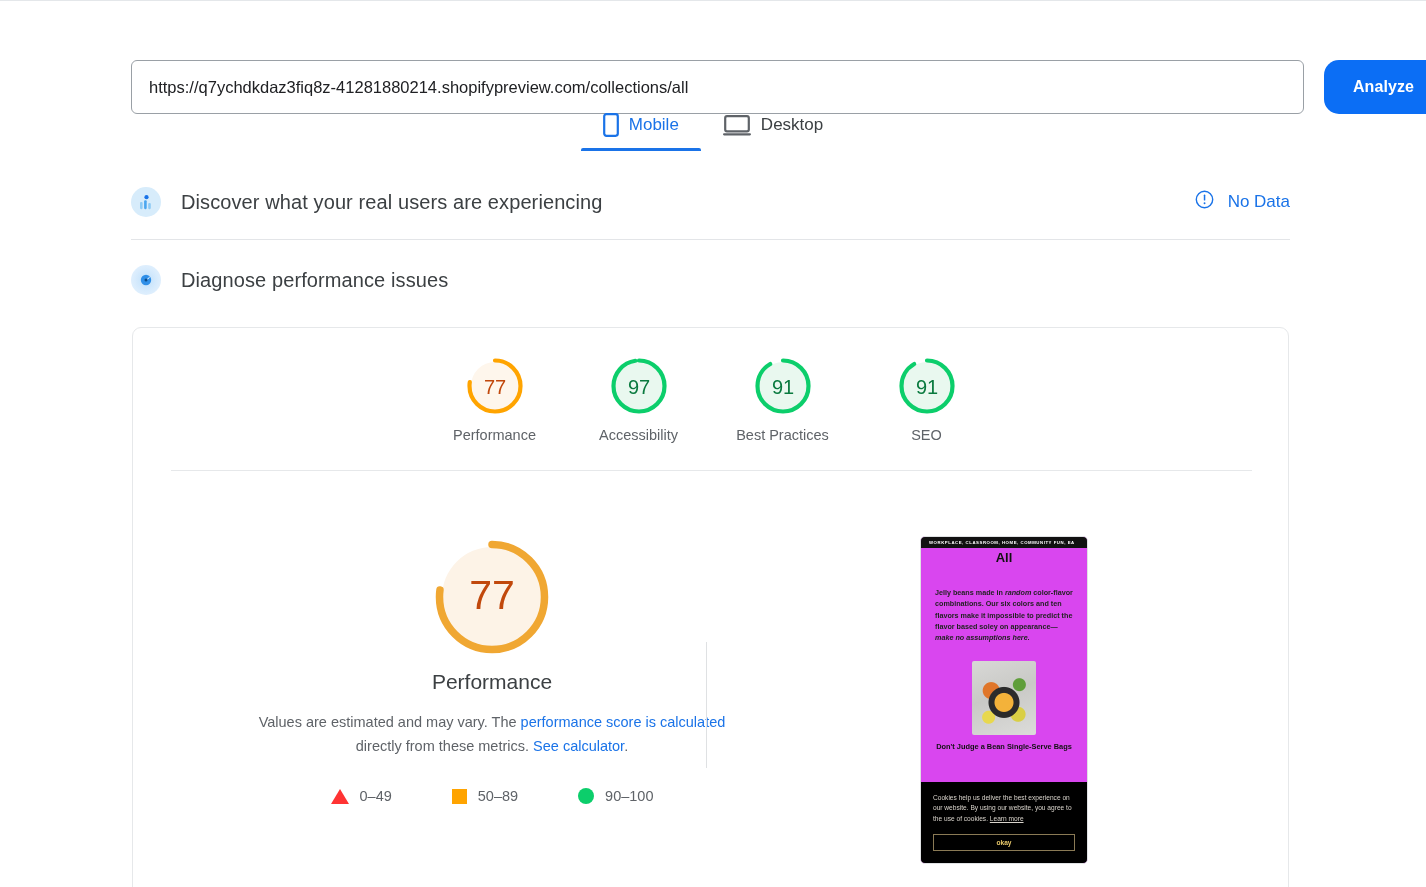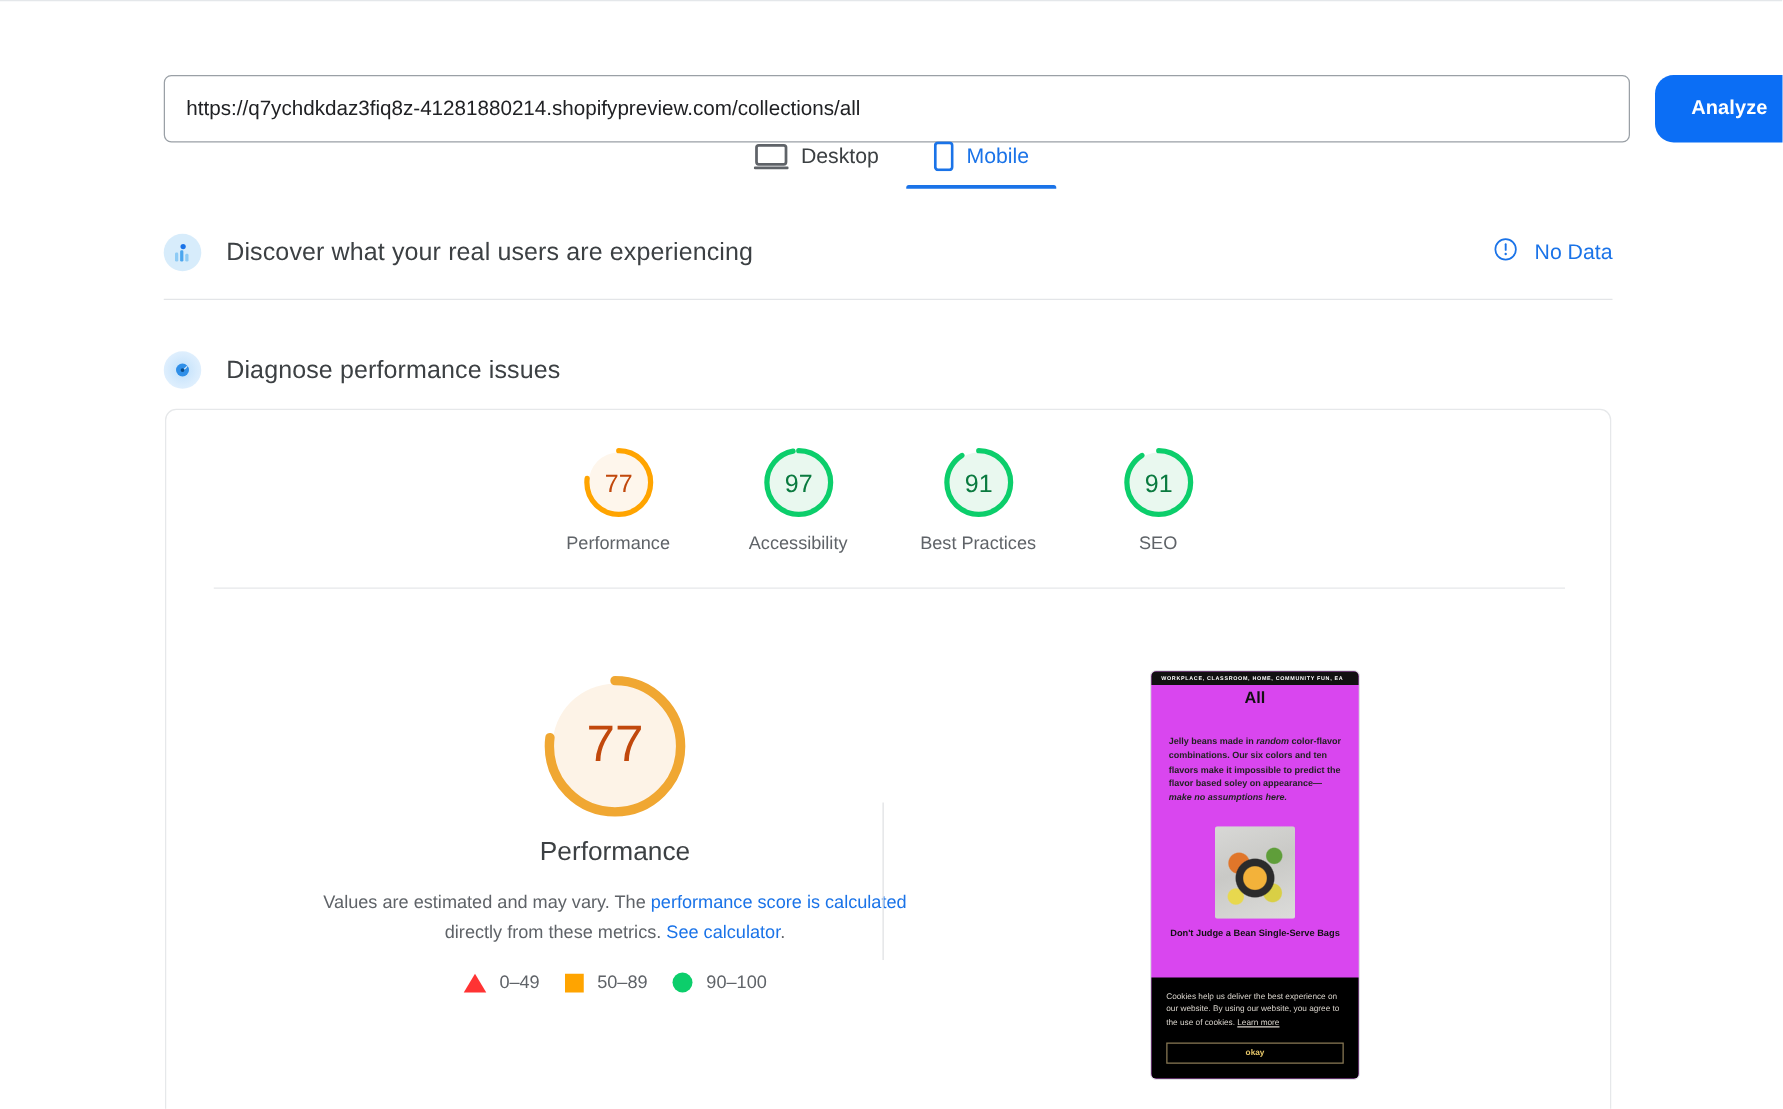--- a/index.html
+++ b/index.html
@@ -195,23 +195,23 @@
   .perf-desc {
     margin-top: 16px;
     width: 470px;
     text-align: center;
     font-size: 14.5px;
     line-height: 24px;
     color: #5f6368;
   }
   .perf-desc a { color: #1a73e8; text-decoration: none; cursor: pointer; }
   .legend {
-    margin-top: 20px;
-    display: flex;
-    gap: 20px;
+    margin-top: 30px;
+    display: flex;
+    gap: 60px;
     align-items: center;
   }
   .legend-item {
     display: flex;
     align-items: center;
     gap: 11px;
     font-size: 14.5px;
     color: #5f6368;
   }
   .sw-tri {
@@ -327,36 +327,36 @@
 <body>
 
 <div class="page">
 
   <div class="urlbar-row">
     <input class="url-input" type="text" value="https://q7ychdkdaz3fiq8z-41281880214.shopifypreview.com/collections/all" style="">
     <button class="analyze-btn">Analyze</button>
   </div>
 
   <div class="tabs">
+    <div class="tab active">
+      <span>
+        <svg width="16" height="24" viewBox="0 0 16 24">
+          <rect x="1.2" y="1.2" width="13.6" height="21.6" rx="2.2" fill="none" stroke="#1a73e8" stroke-width="2.2"></rect>
+        </svg>
+      </span>
+      <span>Mobile</span>
+    </div>
     <div class="tab">
       <span>
         <svg width="28" height="22" viewBox="0 0 28 22">
           <rect x="2.2" y="2.2" width="23.6" height="15.2" rx="1.8" fill="none" stroke="#5f6368" stroke-width="2.2"></rect>
           <rect x="0" y="19.2" width="28" height="2.2" rx="1.1" fill="#5f6368"></rect>
         </svg>
       </span>
       <span>Desktop</span>
-    </div>
-    <div class="tab active">
-      <span>
-        <svg width="16" height="24" viewBox="0 0 16 24">
-          <rect x="1.2" y="1.2" width="13.6" height="21.6" rx="2.2" fill="none" stroke="#1a73e8" stroke-width="2.2"></rect>
-        </svg>
-      </span>
-      <span>Mobile</span>
     </div>
   </div>
 
   <div class="section" style="top:186px;height:30px;">
     <div class="section-head">
       <span class="sec-icon users">
         <svg width="17" height="17" viewBox="0 0 17 17">
           <circle cx="8.5" cy="3.2" r="2.1" fill="#1a73e8"></circle>
           <rect x="2" y="8" width="2.6" height="7.2" rx="1.1" fill="#8ecbf5"></rect>
           <rect x="6.1" y="6.2" width="2.6" height="9" rx="1.1" fill="#4aa6ef"></rect>
@@ -371,21 +371,21 @@
           <circle cx="9.5" cy="9.5" r="8.2" fill="none" stroke="#1a73e8" stroke-width="1.4"></circle>
           <rect x="8.8" y="4.6" width="1.5" height="6" rx=".7" fill="#1a73e8"></rect>
           <circle cx="9.55" cy="13.2" r=".95" fill="#1a73e8"></circle>
         </svg>
       </span>
       <span>No Data</span>
     </div>
   </div>
   <div class="divider-h" style="top:238px;"></div>
 
-  <div class="section" style="top:280px;height:30px;">
+  <div class="section" style="top:264px;height:30px;">
     <div class="section-head">
       <span class="sec-icon diag">
         <svg width="16" height="16" viewBox="0 0 16 16">
           <circle cx="8" cy="8" r="5.2" fill="#2f8fe8"></circle>
           <path d="M8 8 L12.3 3.9 A5.6 5.6 0 0 1 8 8 Z" fill="#ffffff" opacity=".85"></path>
           <circle cx="8" cy="8" r="1.5" fill="#0b4a86"></circle>
         </svg>
       </span>
       <span class="sec-title">Diagnose performance issues</span>
     </div>

